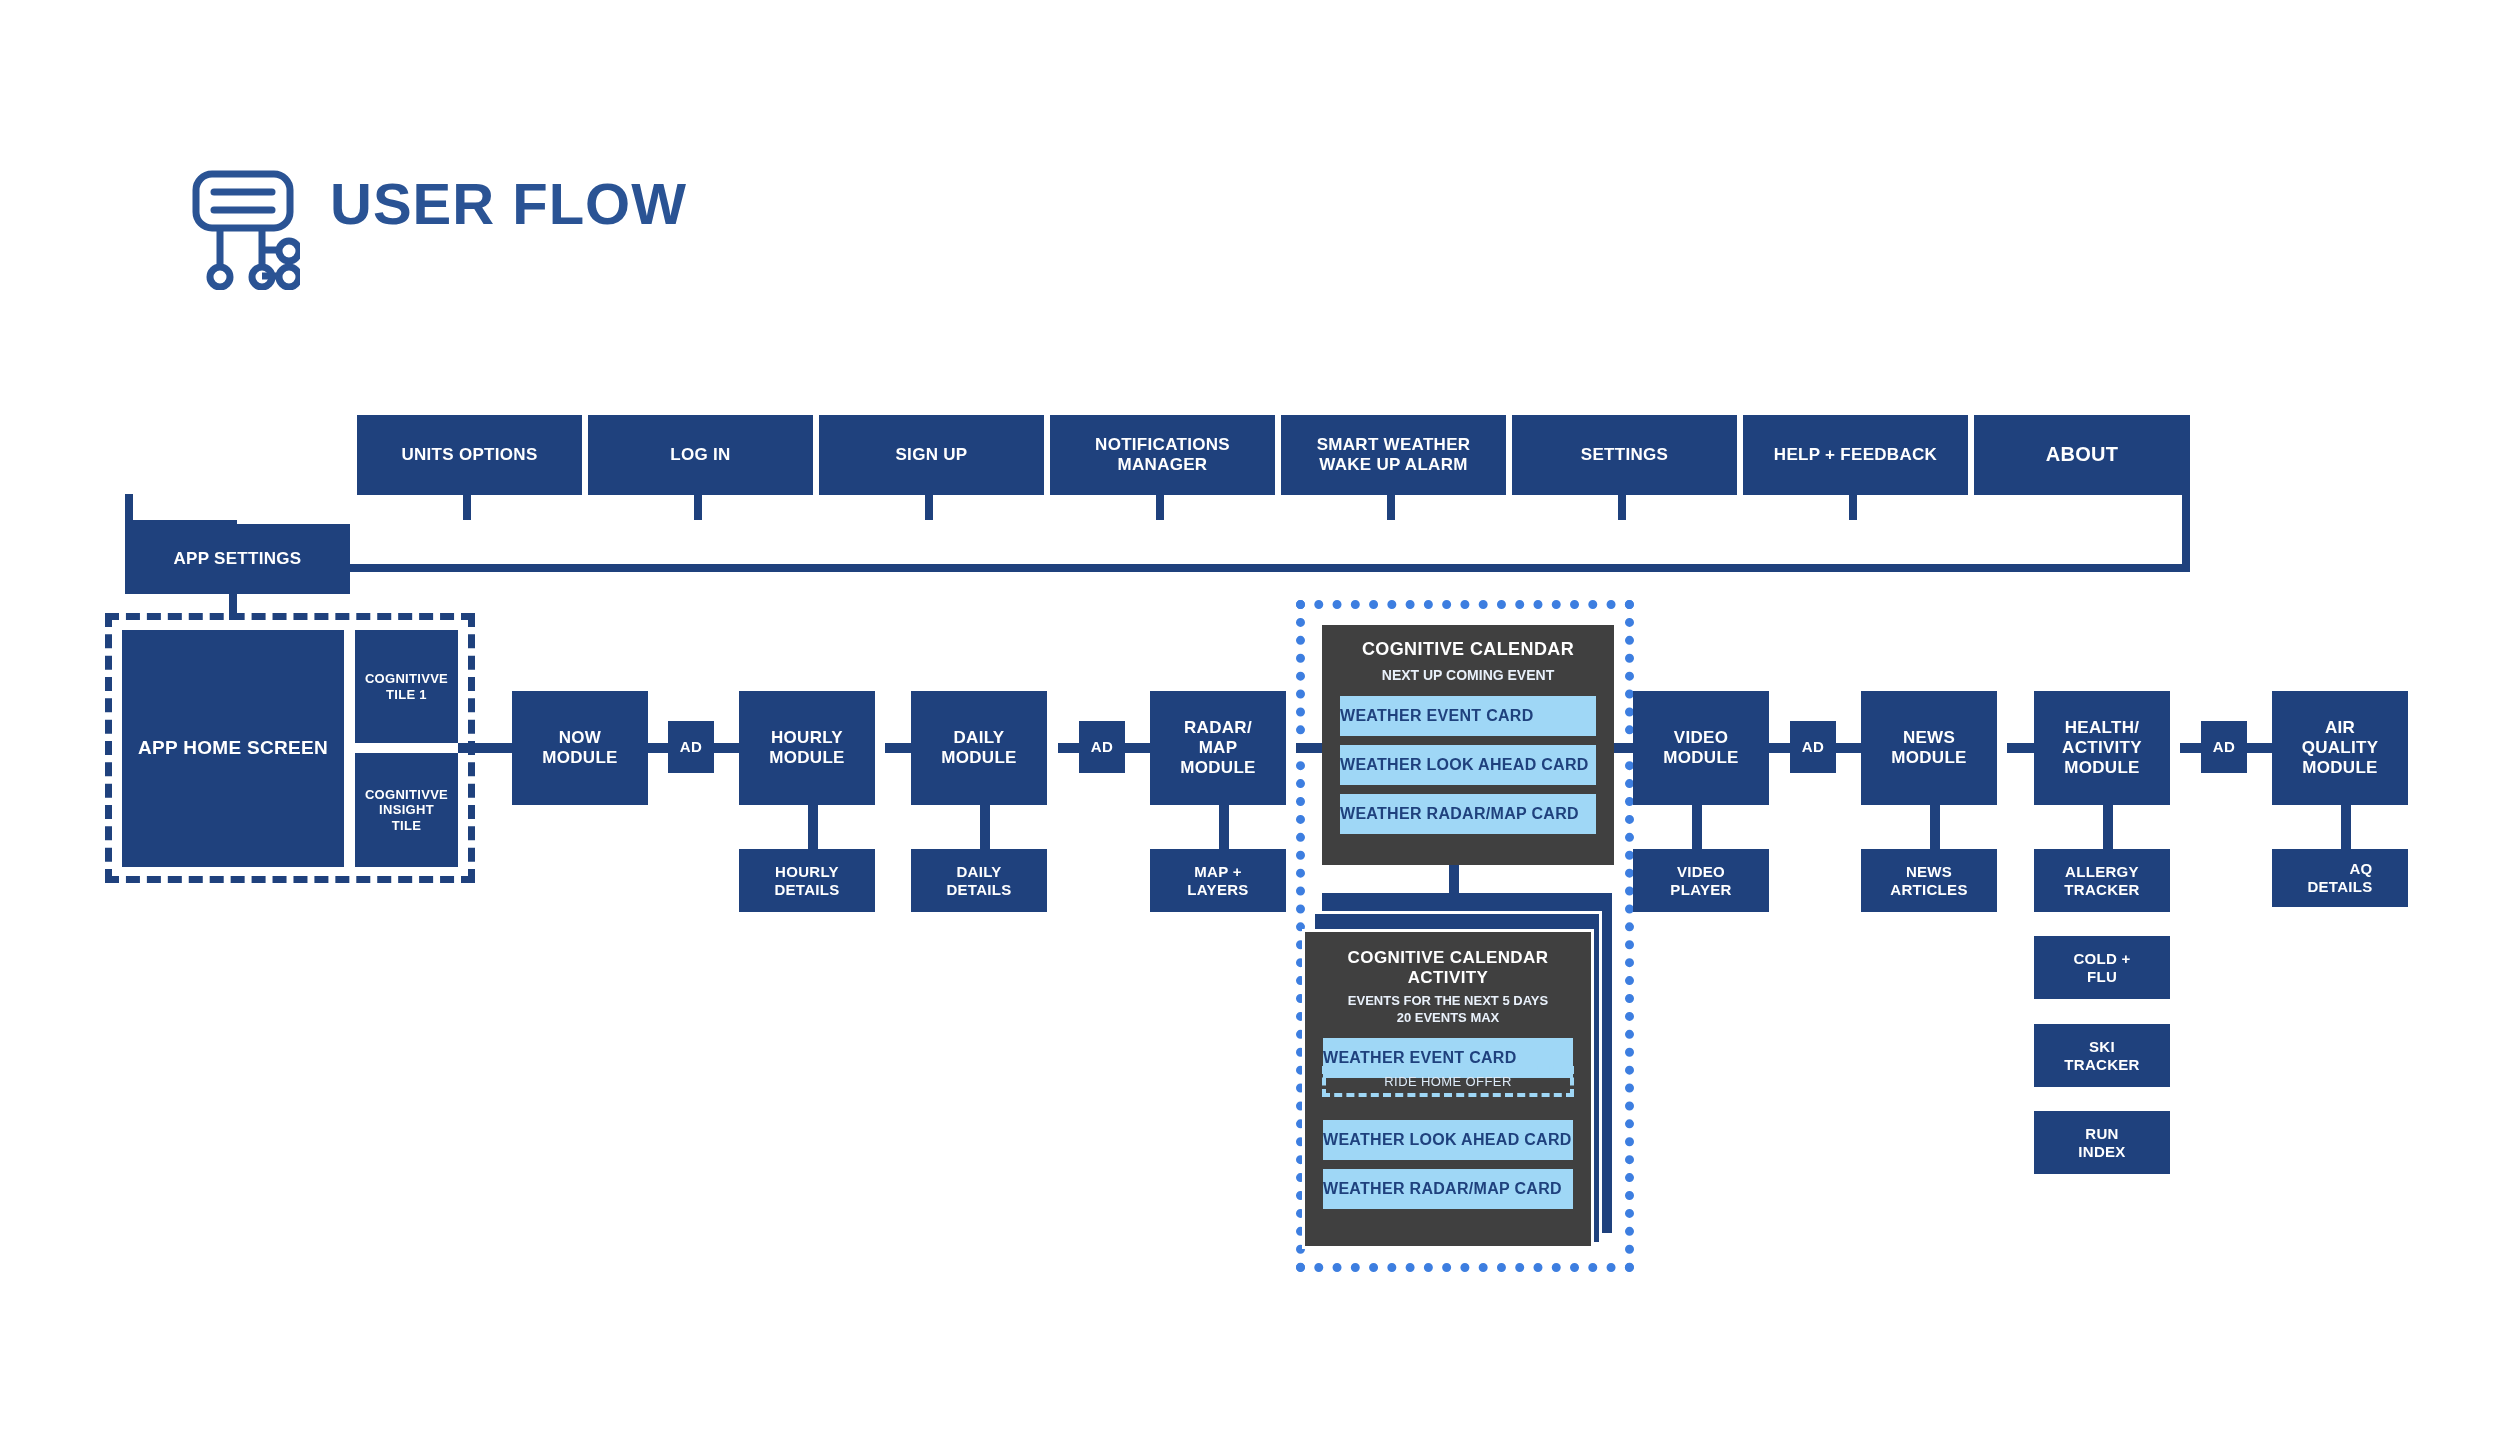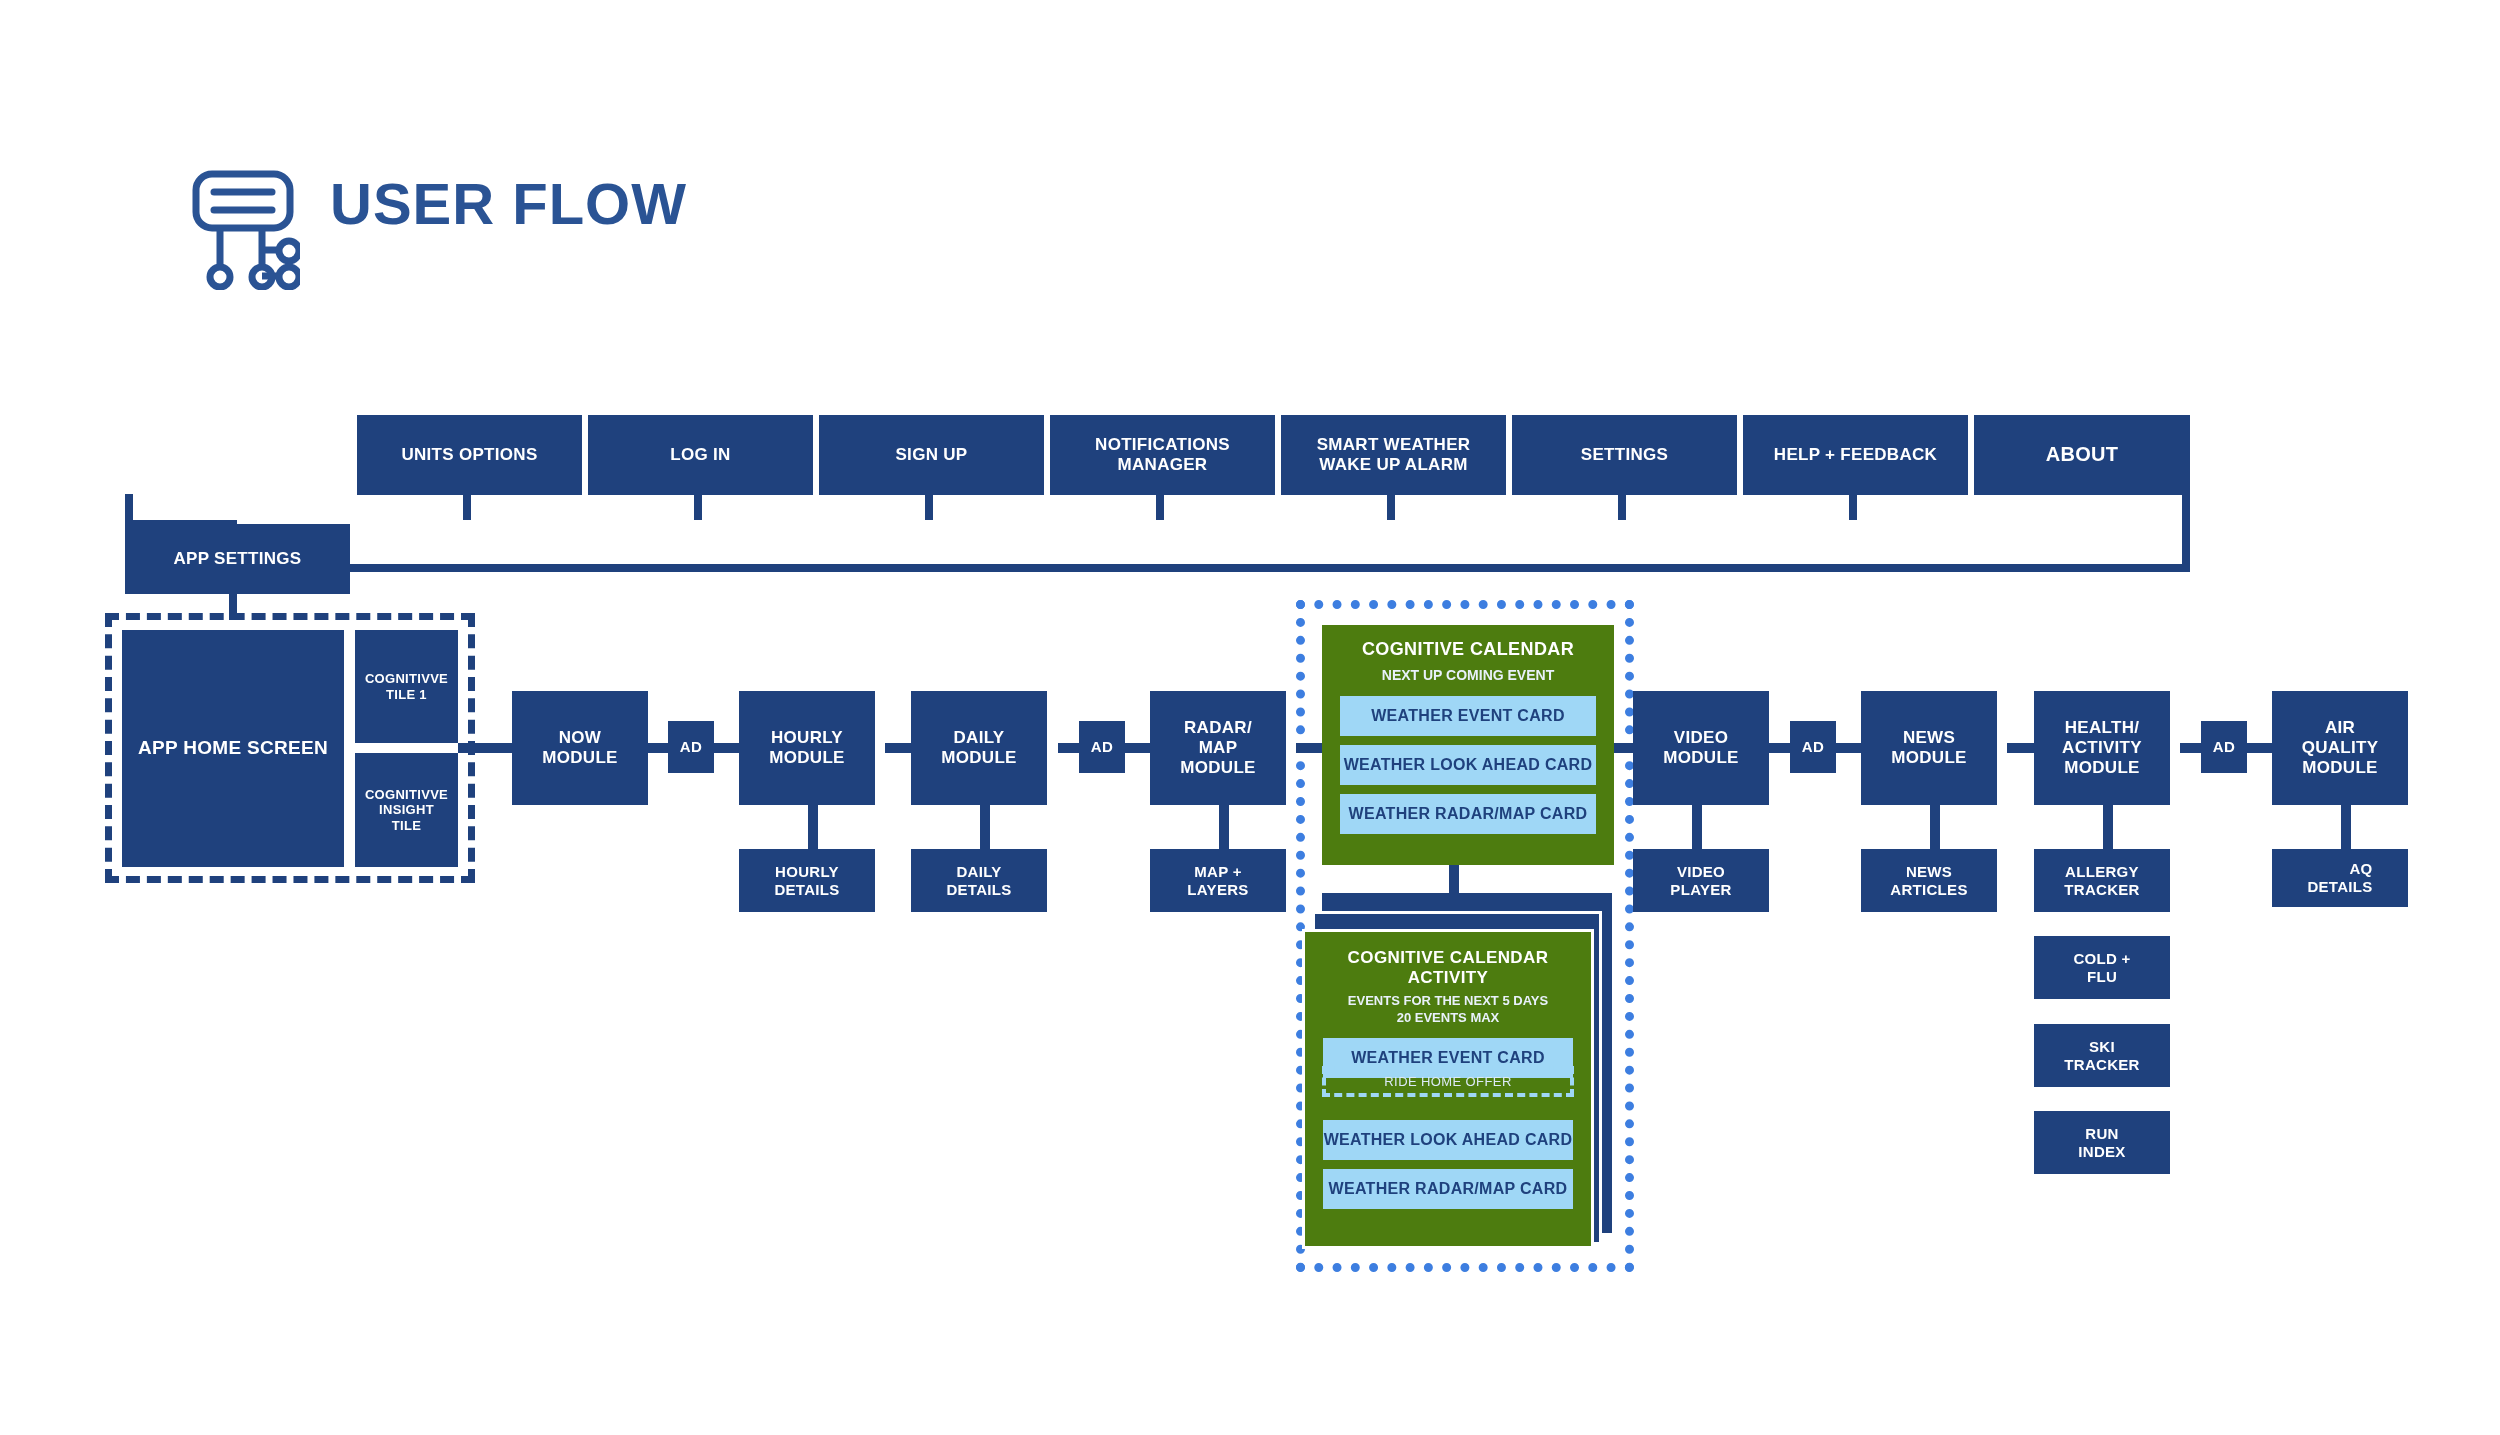--- a/index.html
+++ b/index.html
@@ -33,33 +33,33 @@
   
   .dashgroup{
     position:absolute;border:7px dashed #1f417d;box-sizing:border-box;z-index:1;
   }
   .dotgroup{
     position:absolute;border:9px dotted #3d7ee0;box-sizing:border-box;z-index:1;
   }
 
   
   .panel{
-    position:absolute;background:#4d7c0f;box-sizing:border-box;z-index:6;
+    position:absolute;background:#404040;box-sizing:border-box;z-index:6;
     display:flex;flex-direction:column;align-items:center;
   }
   .panel-title{
     color:#ffffff;font-weight:bold;letter-spacing:.4px;text-align:center;
   }
   .panel-sub{
     color:#e9f1fb;font-weight:bold;text-align:center;line-height:1.3;
     white-space:pre-line;
   }
   .card{
     background:#9fd7f6;color:#1f417d;font-weight:bold;text-align:center;
-    display:flex;align-items:center;justify-content:center;box-sizing:border-box;
+    display:flex;align-items:center;box-sizing:border-box;
     letter-spacing:.3px;
   }
   .stack{position:absolute;background:#1f417d;z-index:5;}
   .ride{
     position:absolute;border:4px dashed #9fd7f6;box-sizing:border-box;
     display:flex;align-items:center;justify-content:center;
     color:#dceaf7;font-weight:normal;letter-spacing:.4px;z-index:7;
   }
 </style>
 </head>

